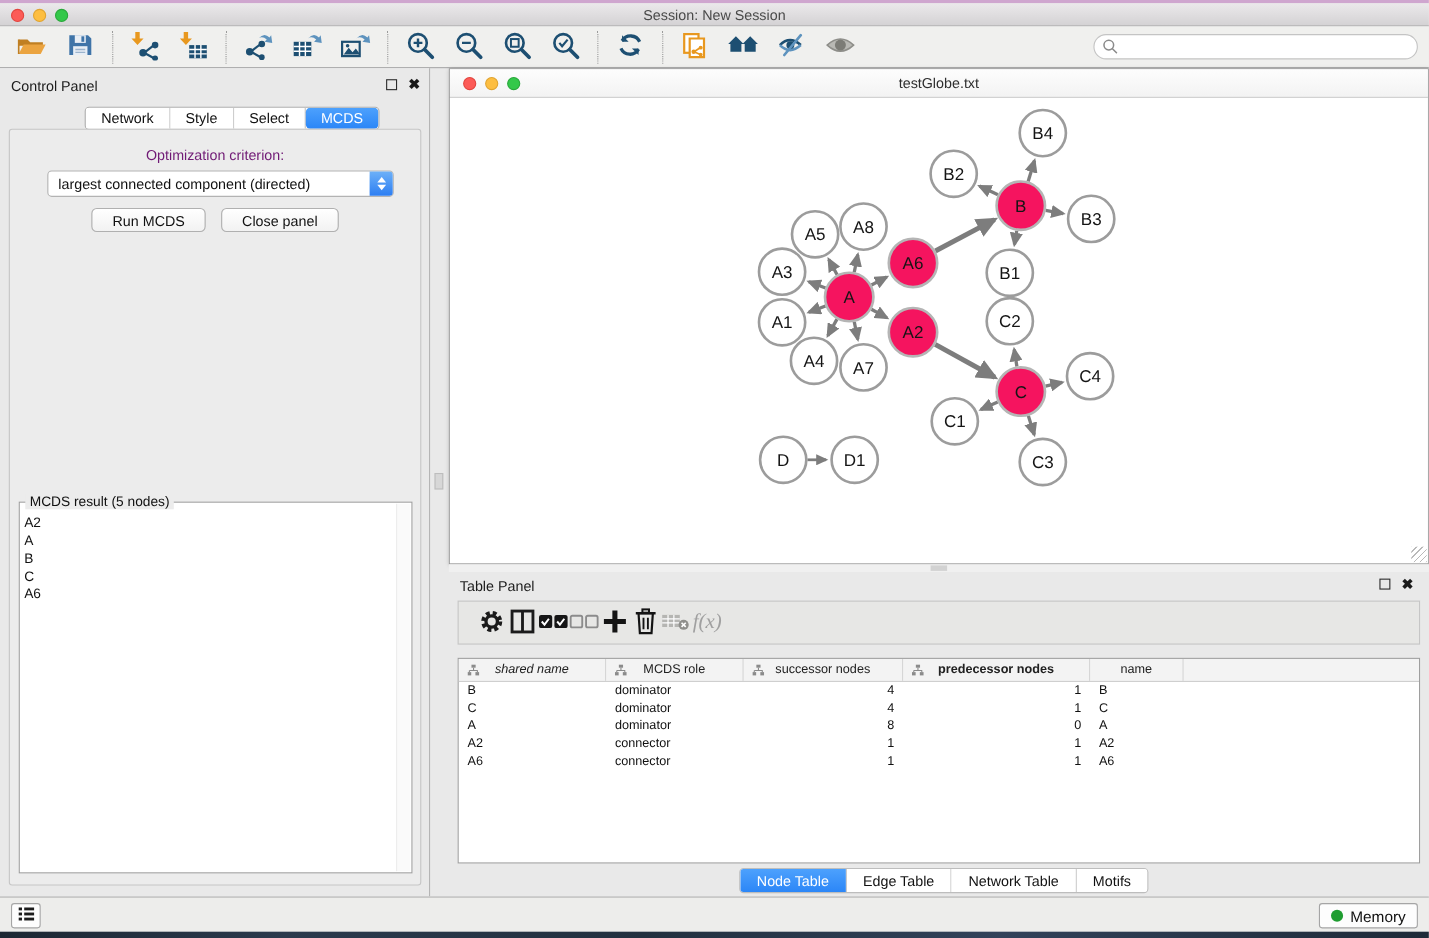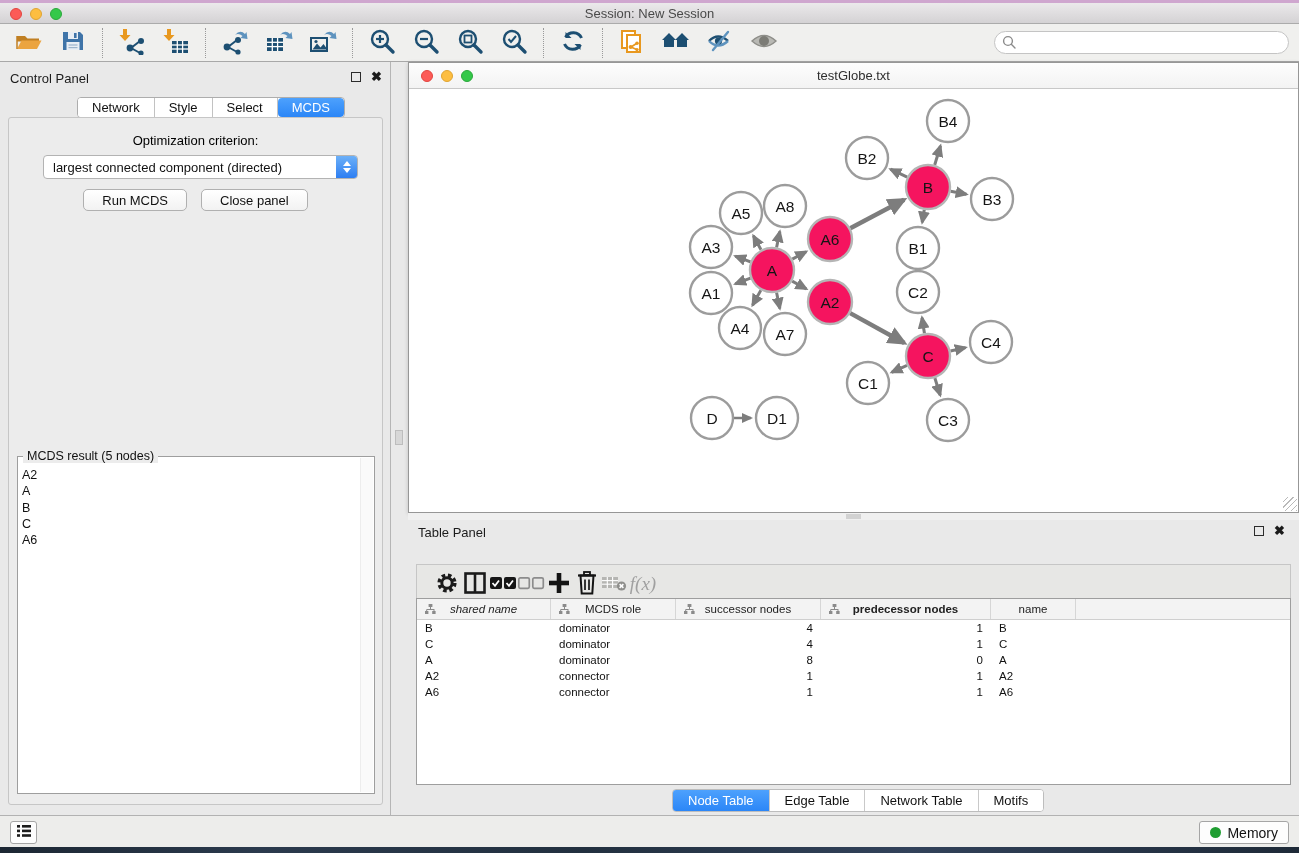--- a/index.html
+++ b/index.html
@@ -38,21 +38,21 @@
 
   .cp-tabs { position:absolute; left:77px; top:35px; display:flex; height:21px;
     border:1px solid #adadad; border-radius:4px; overflow:hidden; background:#fff;justify-content:center; }
   .cp-tab { display:flex; align-items:center; justify-content:center; padding:0 14px;
     font-size:13px; color:#111; background:#fff; border-right:1px solid #c2c2c2; }
   .cp-tab:last-child { border-right:none; }
   .cp-tab.active { background:linear-gradient(#4da1fd,#2b86f7); color:#fff; border-radius:4px; }
 
   .cp-box { position:absolute; left:8px; top:55px; width:375px; height:688px;
     background:#ececec; border:1px solid #c6c6c6; border-radius:3px; }
-  .opt-label { position:absolute; left:0; right:0; top:15px; text-align:center; font-size:13px; color:#000000; }
+  .opt-label { position:absolute; left:0; right:0; top:15px; text-align:center; font-size:13px; color:#701a75; }
   .dropdown { position:absolute; left:34px; top:37px; width:315px; height:24px; background:#fff;
     border:1px solid #b3b3b3; border-radius:4px; display:flex; align-items:center; }
   .dropdown .dd-text { flex:1; padding-left:9px; font-size:13px; color:#111; white-space:nowrap; overflow:hidden; }
   .dd-spinner { width:21px; height:22px; margin-right:0; border-radius:0 3px 3px 0;
     background:linear-gradient(#6cb0f8,#2d7ef2); display:flex; flex-direction:column; align-items:center; justify-content:center; gap:2px; }
   .dd-arrow-up { width:0; height:0; border-left:4px solid transparent; border-right:4px solid transparent; border-bottom:5px solid #fff; }
   .dd-arrow-down { width:0; height:0; border-left:4px solid transparent; border-right:4px solid transparent; border-top:5px solid #fff; }
   .cp-buttons { position:absolute; left:0; right:0; top:71px; display:flex; justify-content:center; gap:14px; }
   .btn { height:22px; padding:0 18px; background:linear-gradient(#ffffff,#f2f2f2); border:1px solid #b0b0b0;
     border-radius:5px; font-size:13px; color:#111; display:flex; align-items:center; font-family:"Liberation Sans",sans-serif; }
@@ -75,21 +75,21 @@
   .resize-grip { position:absolute; right:1px; bottom:1px; width:14px; height:14px;
     background:repeating-linear-gradient(135deg, transparent 0 3px, #b9b9b9 3px 4px); }
   .split-handle-v { position:absolute; left:395px; top:430px; width:8px; height:15px; background:#d7d7d7; border:1px solid #bdbdbd; }
   .split-divider-h { position:absolute; left:408px; top:513px; width:891px; height:7px; background:#f0f0f0; }
   .split-handle-h { position:absolute; left:438px; top:1px; width:15px; height:5px; background:#d2d2d2; }
 
   
   .table-panel { position:absolute; left:392px; top:520px; width:907px; height:295px; background:#e9e9e9;padding-left:21px; }
   .tp-header { position:absolute; left:26px; top:5px; font-size:13px; color:#1c1c1c; }
   .tp-icons { position:absolute; right:14px; top:6px; display:flex; gap:10px; align-items:center; }
-  .tp-toolbar { position:absolute; left:24px; top:44px; width:875px; height:40px; background:#e7e7e5;
+  .tp-toolbar { position:absolute; left:24px; top:26px; width:875px; height:40px; background:#e7e7e5;
     border:1px solid #c6c6c6; display:flex; align-items:center; padding-left:16px; }
   .tp-tool { width:28px; height:28px; display:flex; align-items:center; justify-content:center; }
   .fx-label { font-family:"Liberation Serif", serif; font-style:italic; font-size:19px; color:#a0a0a0; }
 
   .data-table { position:absolute; left:24px; top:78px; width:875px; height:187px; background:#fff;
     border:1px solid #9e9e9e; overflow:hidden; }
   .dt-header { display:flex; height:21px; background:#f3f3f3; border-bottom:1px solid #cfcfcf; }
   .dt-col { display:flex; align-items:center; border-right:1px solid #d6d6d6; font-size:11.5px; color:#222; position:relative; }
   .dt-col .hier-icon { position:absolute; left:8px; top:5px; }
   .dt-col .col-label { width:100%; text-align:center; }

